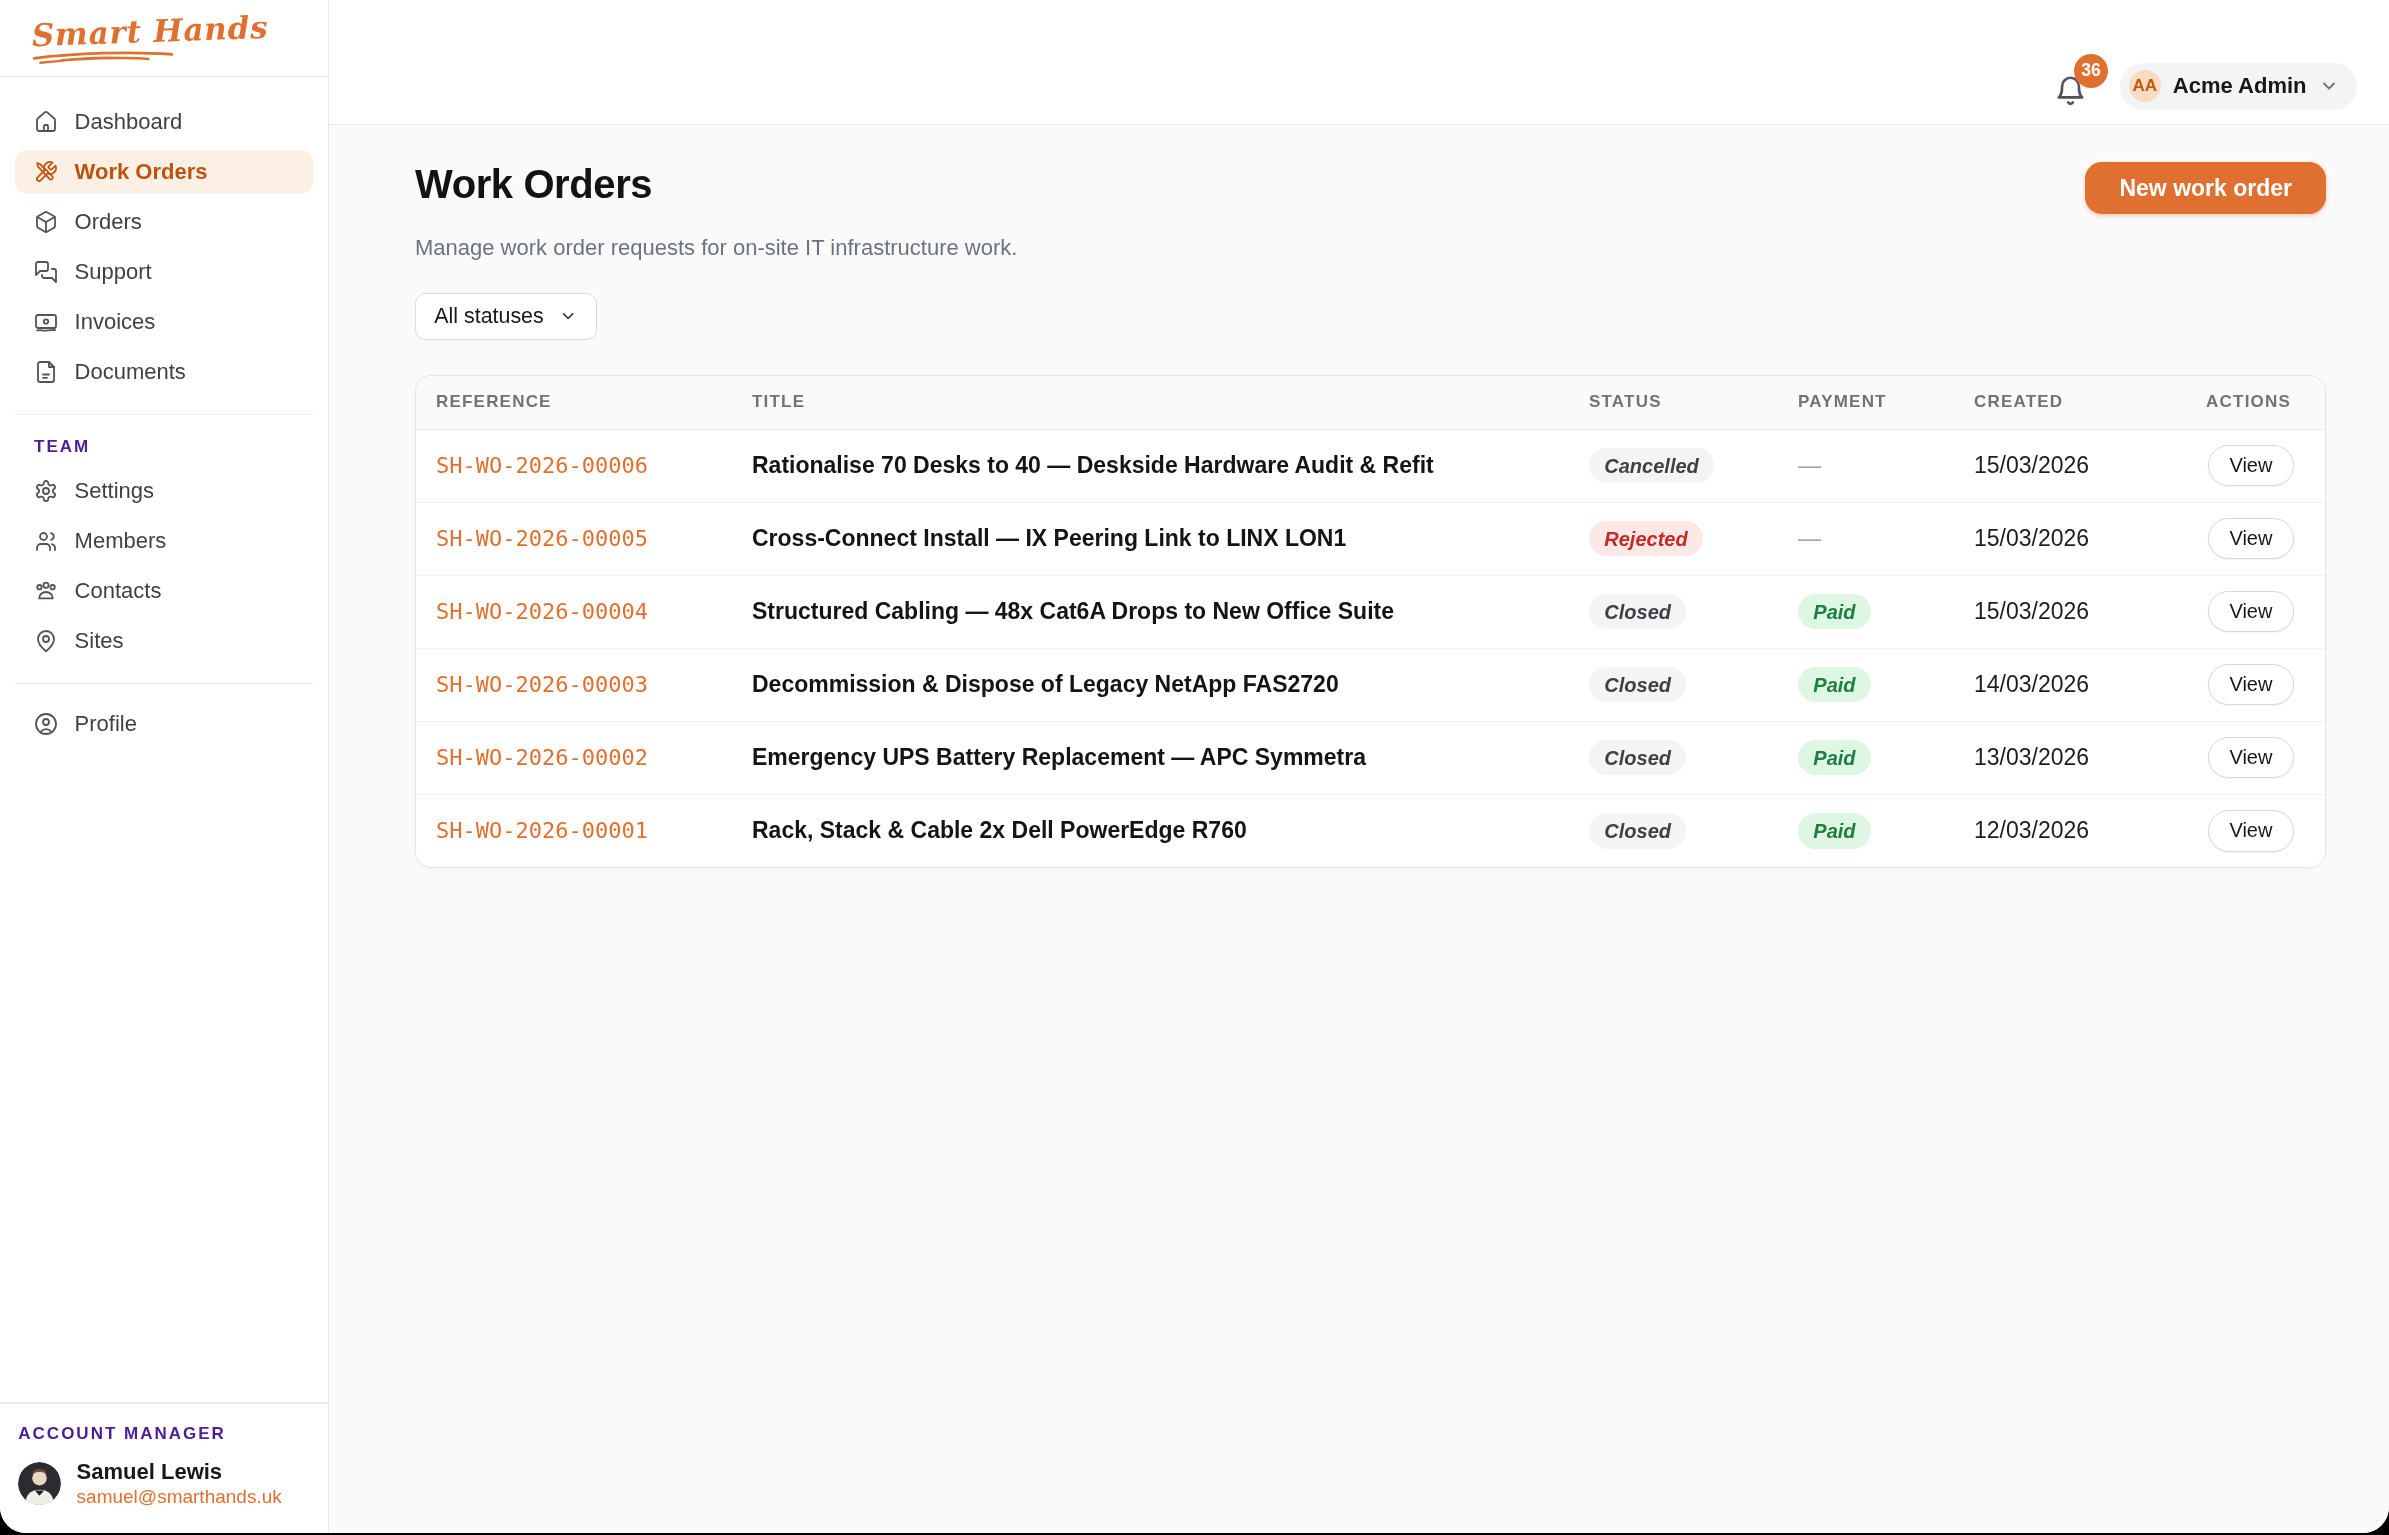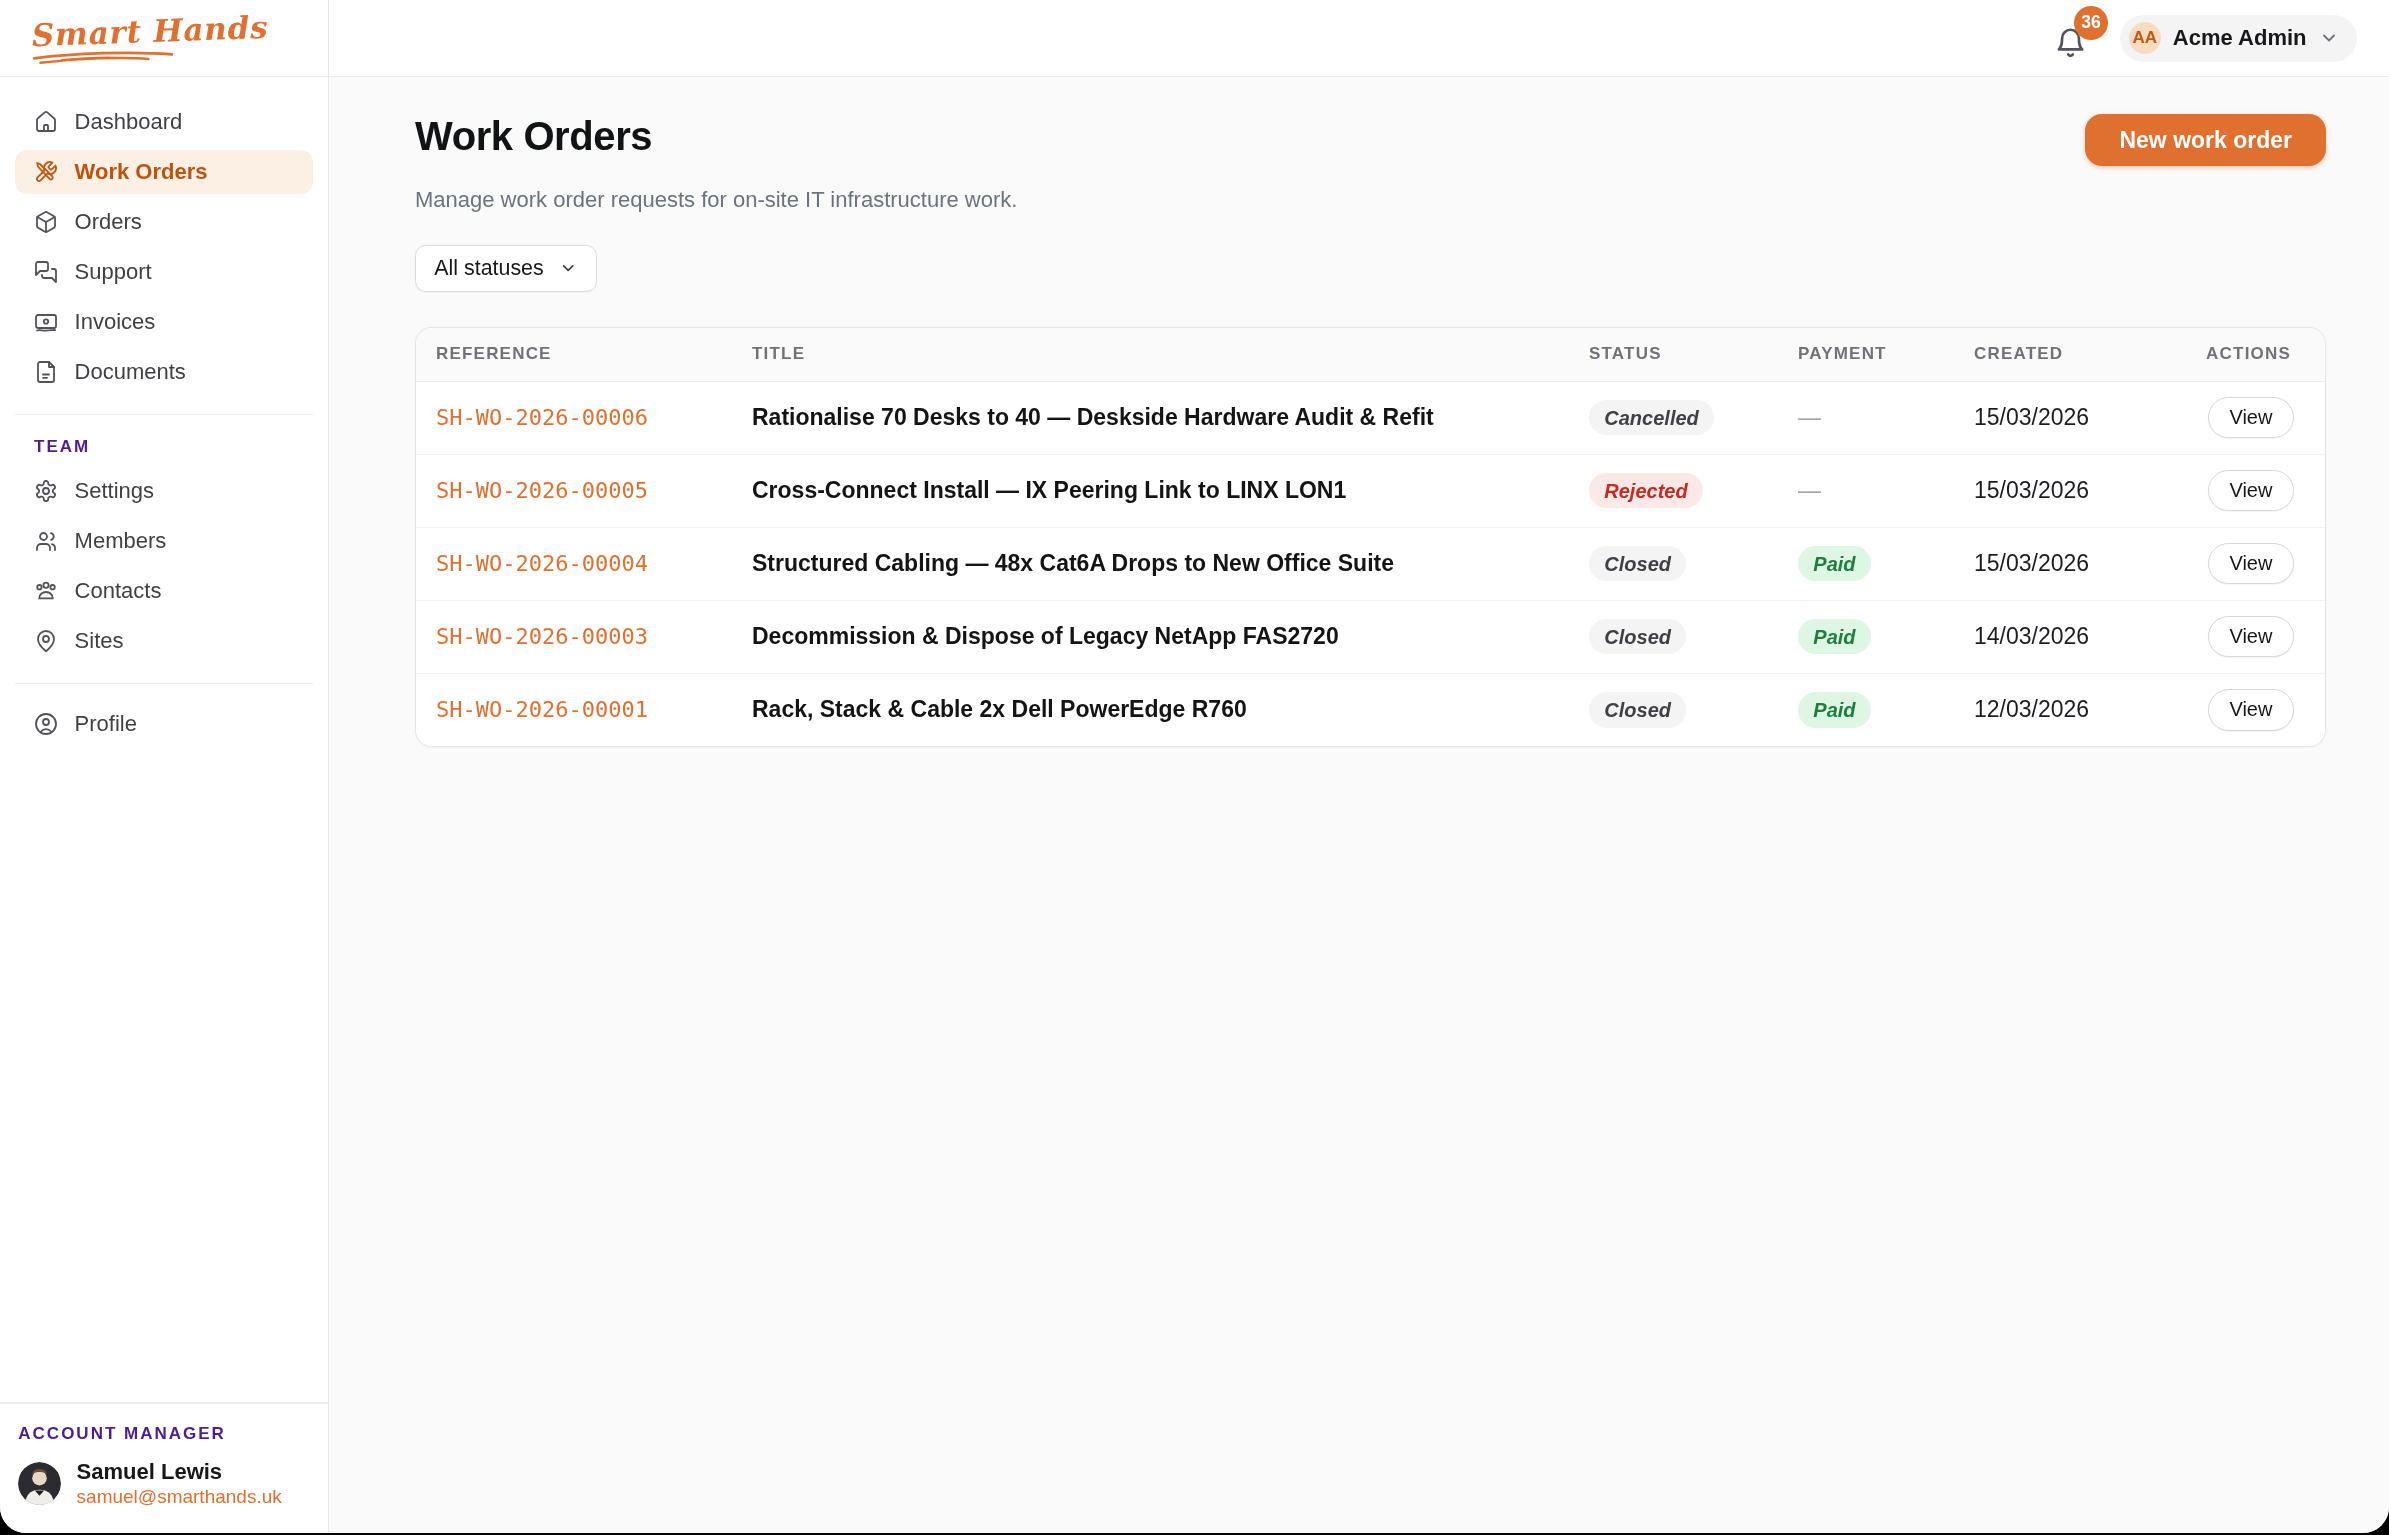--- a/index.html
+++ b/index.html
@@ -40,21 +40,21 @@
   .bottom-nav { padding:15.3px 15.3px; }
   .am-block { padding:20px 18.3px 23px 18.3px; }
   .am-row { display:flex; align-items:center; gap:15.3px; margin-top:13.8px; }
   .am-avatar { width:43px; height:43px; border-radius:50%; overflow:hidden; flex:none; }
   .am-name { font-size:22px; font-weight:600; color:#18181b; line-height:1.25; }
   .am-email { font-size:19px; color:#e0702f; line-height:1.3; cursor:pointer; }
   
   .right-col { flex:1; display:flex; flex-direction:column; min-width:0; }
   .topbar {
     height:77px; background:#fff; border-bottom:0.8px solid #ececef;
-    display:flex; align-items:center; justify-content:flex-end; padding-right:32px; gap:27.5px;
+    display:flex; align-items:center; justify-content:flex-end; padding-right:32px; gap:27.5px;margin-top:48px;
   }
   .bell-btn { position:relative; cursor:pointer; width:40px; height:43px; display:flex; align-items:flex-end; }
   .bell-btn svg { width:35px; height:35px; stroke:#52525b; fill:none; stroke-width:1.8; stroke-linecap:round; stroke-linejoin:round; }
   .badge {
     position:absolute; top:-10.7px; right:-15.3px; min-width:34px; height:34px; border-radius:17.6px;
     background:#e0702f; color:#fff; font-size:17.6px; font-weight:700;
     display:flex; align-items:center; justify-content:center; padding:0 4.6px;
   }
   .account-pill {
     display:flex; align-items:center; gap:12.2px; background:#f4f4f5; border-radius:763px;
@@ -344,20 +344,28 @@
             </tr>
             <tr>
               <td><span class="ref">SH-WO-2026-00003</span></td>
               <td><span class="row-title">Decommission &amp; Dispose of Legacy NetApp FAS2720</span></td>
               <td><span class="pill neutral">Closed</span></td>
               <td><span class="pill success">Paid</span></td>
               <td><span class="date">14/03/2026</span></td>
               <td class="right"><button class="view-btn">View</button></td>
             </tr>
             <tr>
+              <td><span class="ref">SH-WO-2026-00002</span></td>
+              <td><span class="row-title">Emergency UPS Battery Replacement — APC Symmetra</span></td>
+              <td><span class="pill neutral">Closed</span></td>
+              <td><span class="pill success">Paid</span></td>
+              <td><span class="date">13/03/2026</span></td>
+              <td class="right"><button class="view-btn">View</button></td>
+            </tr>
+            <tr>
               <td><span class="ref">SH-WO-2026-00001</span></td>
               <td><span class="row-title">Rack, Stack &amp; Cable 2x Dell PowerEdge R760</span></td>
               <td><span class="pill neutral">Closed</span></td>
               <td><span class="pill success">Paid</span></td>
               <td><span class="date">12/03/2026</span></td>
               <td class="right"><button class="view-btn">View</button></td>
             </tr>
           </tbody>
         </table>
       </div>

